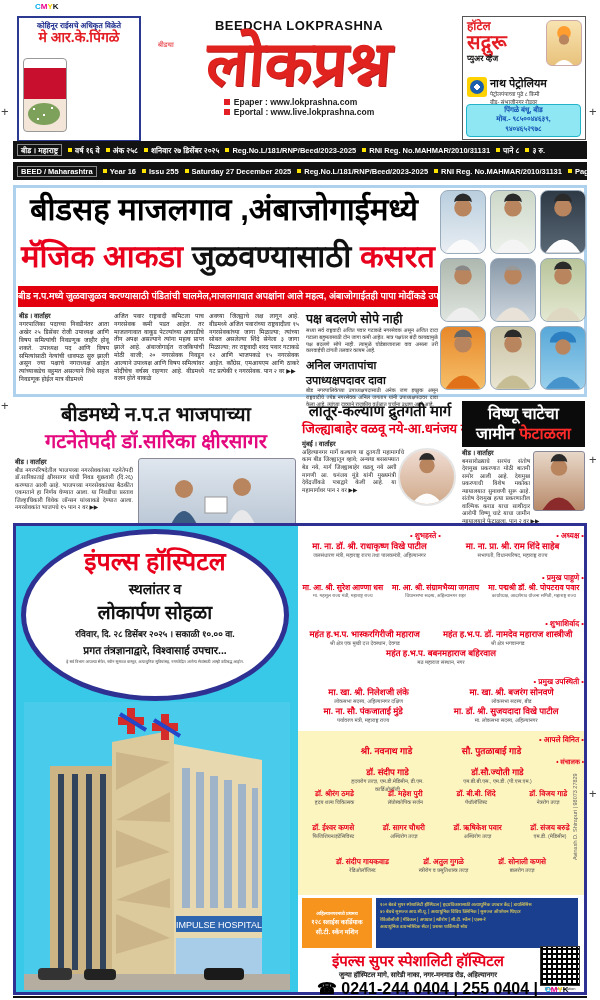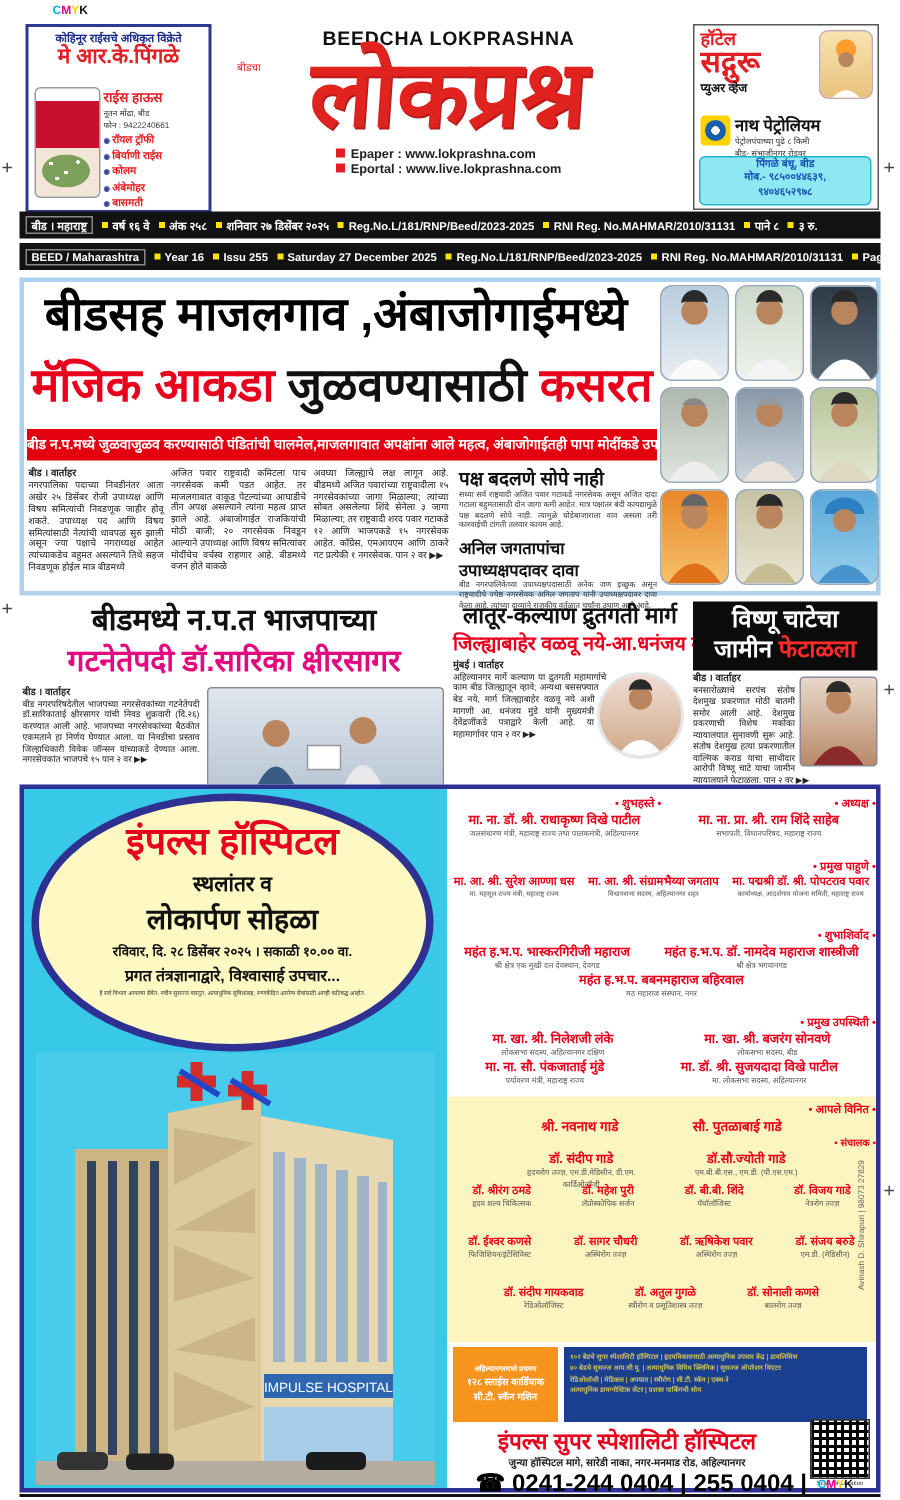--- a/index.html
+++ b/index.html
@@ -77,21 +77,21 @@
   .a1h2{font-size:20px;font-weight:bold;text-align:center;color:#e5097f;line-height:1.35;white-space:nowrap;}
   .a2h1{font-size:15px;font-weight:bold;text-align:center;line-height:1.3;white-space:nowrap;}
   .a2h2{font-size:13px;font-weight:bold;text-align:center;color:#e8001c;line-height:1.3;white-space:nowrap;}
   .tinybody{font-size:5.8px;line-height:1.3;color:#222;}
   .blackbox{background:#0b0b0b;color:#fff;text-align:center;padding:3px 2px;}
   .blackbox .l1{font-size:16px;font-weight:bold;line-height:1.25;}
   .newsphoto{border:1px solid #889;border-radius:3px;overflow:hidden;position:relative;}
   
   #bigad{left:13px;top:523px;width:574px;height:472px;border:3px solid #2e3192;box-sizing:border-box;background:#fff;}
   .adleft{left:0;top:0;width:282px;height:466px;background:#38c9e9;overflow:hidden;}
-  .circle{left:5px;top:3px;width:268px;height:172px;background:#fef9c3;border:5px solid #2e3192;border-radius:50%;
+  .circle{left:5px;top:3px;width:268px;height:172px;background:#ffffff;border:5px solid #2e3192;border-radius:50%;
           box-sizing:border-box;text-align:center;}
   .circ-title{color:#e8001c;font-size:25px;font-weight:bold;margin-top:14px;line-height:1.1;}
   .circ-l1{font-size:14px;font-weight:bold;margin-top:3px;}
   .circ-l2{font-size:19px;font-weight:bold;margin-top:1px;}
   .circ-dt{font-size:8.8px;font-weight:bold;margin-top:3px;}
   .circ-tag{font-size:10.5px;font-weight:bold;margin-top:3px;}
   .circ-sm{font-size:3.9px;color:#333;width:78%;margin:2px auto 0;line-height:1.3;}
   .adright{left:282px;top:0;width:286px;height:466px;background:#fff;}
   .ylw{position:absolute;left:0;top:205px;width:286px;height:164px;background:#fdf5c0;}
   .sec-t{color:#e8001c;font-size:7.5px;font-weight:bold;text-align:right;}
@@ -123,32 +123,20 @@
   <div class="abs plus" style="left:1px;top:104px;">+</div>
   <div class="abs plus" style="left:589px;top:104px;">+</div>
   <div class="abs plus" style="left:1px;top:398px;">+</div>
   <div class="abs plus" style="left:589px;top:452px;">+</div>
   <div class="abs plus" style="left:589px;top:786px;">+</div>
 
   <div class="abs ad-left">
     <div class="hd">कोहिनूर राईसचे अधिकृत विक्रेते</div>
     <div class="nm">मे आर.के.पिंगळे</div>
     <div class="ricebag"></div>
-    <div class="abs" style="left:50px;top:40px;width:66px;">
-      <div class="shop">राईस हाऊस</div>
-      <div class="sm">नूतन मोंढा, बीड</div>
-      <div class="sm">फोन : 9422240661</div>
-      <ul>
-        <li>रॉयल ट्रॉफी</li>
-        <li>बिर्याणी राईस</li>
-        <li>कोलम</li>
-        <li>अंबेमोहर</li>
-        <li>बासमती</li>
-      </ul>
-    </div>
   </div>
 
   <div class="abs" style="left:140px;top:18px;width:318px;text-align:center;">
     <span class="abs kicker" style="left:18px;top:22px;">बीडचा</span>
     <div class="mast-tag">BEEDCHA LOKPRASHNA</div>
     <div class="logo">लोकप्रश्न</div>
     <div style="text-align:left;display:inline-block;margin-top:2px;">
       <div class="eline"><span class="sq"></span><span>Epaper : www.lokprashna.com</span></div>
       <div class="eline"><span class="sq"></span><span>Eportal : www.live.lokprashna.com</span></div>
     </div>

